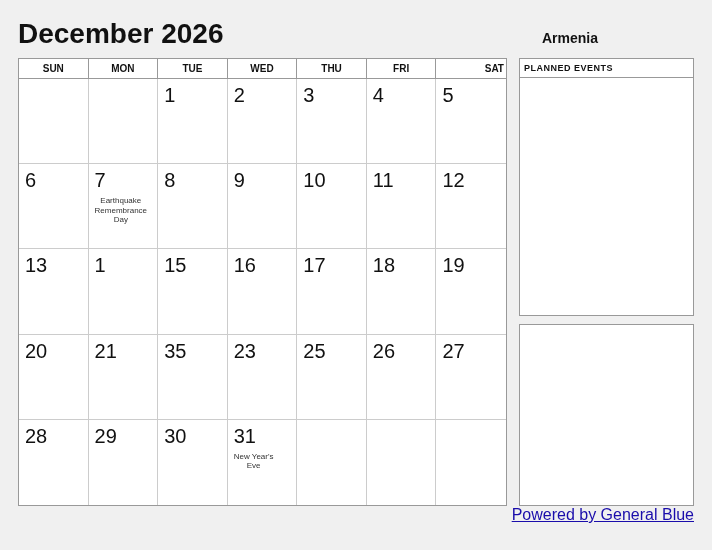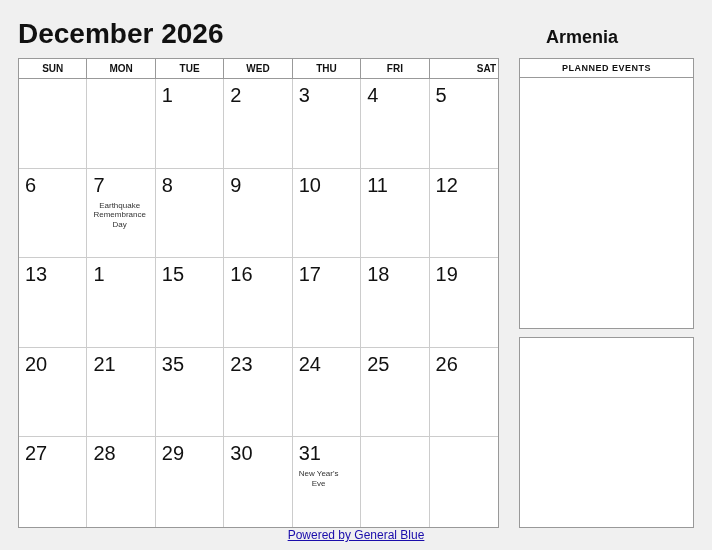--- a/index.html
+++ b/index.html
@@ -10,45 +10,45 @@
       justify-content: center;
       align-items: center;
       width: 712px;
       height: 550px;
       overflow: hidden;
     }
     .page {
       background: #f0f0f0;
       width: 712px;
       height: 550px;
-      padding: 18px 18px 8px 18px;
+      padding: 18px 18px 26px 18px;
       display: flex;
       flex-direction: column;
     }
     .header {
       display: flex;
       justify-content: space-between;
       align-items: baseline;
       margin-bottom: 8px;
     }
     .month-title {
       font-size: 28px;
       font-weight: bold;
       color: #111;
     }
     .country-name {
-      font-size: 18px;
-      font-weight: bold;
-      color: #111;
-      margin-right: 76px;
+      font-size: 14px;
+      font-weight: bold;
+      color: #111;
+      margin-right: 96px;
     }
     .main-area {
       display: flex;
       flex: 1;
-      gap: 20px;
+      gap: 12px;
     }
     .calendar-section {
       flex: 1;
       display: flex;
       flex-direction: column;
       border: 1px solid #999;
       background: #fff;
     }
     .day-headers {
       display: grid;
@@ -101,37 +101,36 @@
       flex-direction: column;
       gap: 8px;
     }
     .sidebar-box {
       border: 1px solid #999;
       background: #fff;
       display: flex;
       flex-direction: column;
     }
     .sidebar-box-title {
-      text-align: center;
       font-size: 9px;
       font-weight: bold;
       padding: 4px;
       border-bottom: 1px solid #999;
       color: #111;
       letter-spacing: 0.5px;
     }
     .sidebar-box-content {
       flex: 1;
       min-height: 80px;
     }
     .planned-events-box { flex: 1; }
     .notes-box { flex: 0.7; }
     .footer {
-      text-align: center;
-      font-size: 12px;
+      text-align: right;
+      font-size: 16px;
     }
     .footer a {
       color: #1a0dab;
       text-decoration: underline;
     }
   </style>
 </head>
 <body>
 
 <div class="page">
@@ -223,23 +222,20 @@
         <div class="cal-cell">
           <span class="date-num">21</span>
         </div>
         <div class="cal-cell">
           <span class="date-num">35</span>
         </div>
         <div class="cal-cell">
           <span class="date-num">23</span>
         </div>
         <div class="cal-cell">
-          <span class="date-num">24</span>
-        </div>
-        <div class="cal-cell">
           <span class="date-num">25</span>
         </div>
         <div class="cal-cell">
           <span class="date-num">26</span>
         </div>
 
         <div class="cal-cell">
           <span class="date-num">27</span>
         </div>
         <div class="cal-cell">

